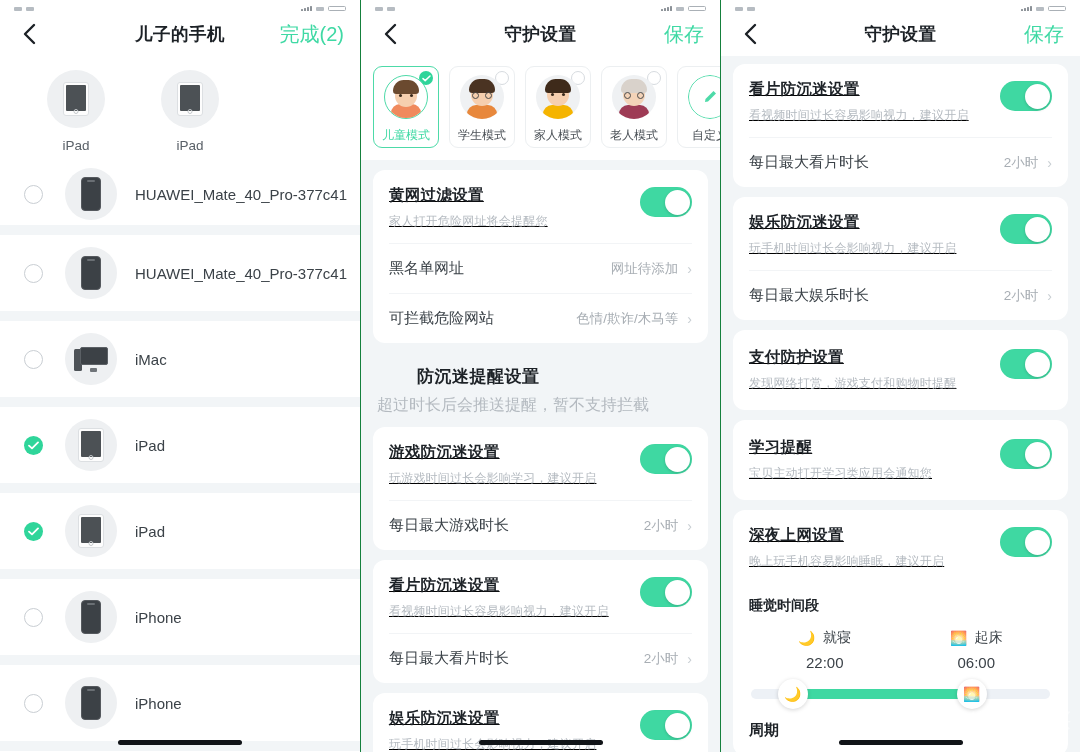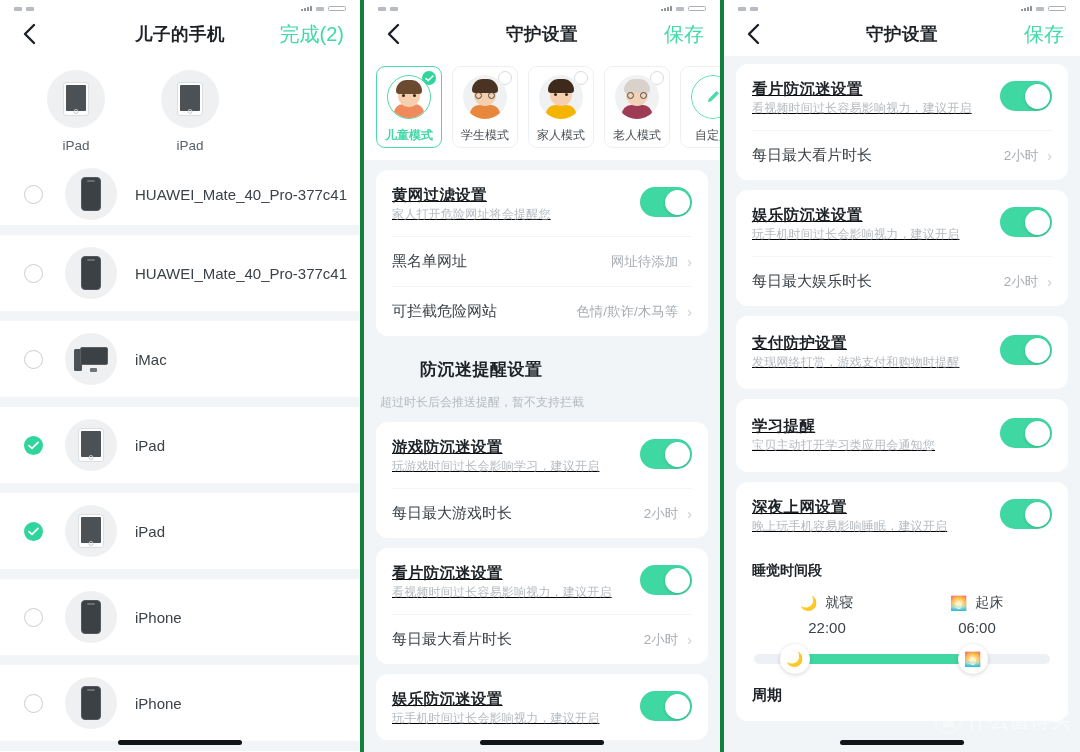--- a/index.html
+++ b/index.html
@@ -3,21 +3,21 @@
 <meta charset="utf-8">
 <style>
   * { margin:0; padding:0; box-sizing:border-box; }
   body {
     width:1080px; height:752px;
     font-family:"Liberation Sans","DejaVu Sans",sans-serif;
     background:#eef2f5; overflow:hidden;
   }
   .screens { display:flex; width:1080px; height:752px;border-radius:27px; }
   .screen { width:360px; height:752px; position:relative; background:#f2f5f7; overflow:hidden; }
-  .screen + .screen { border-left:4px solid #15803d; }
+  .screen + .screen { border-left:1px solid #15803d; }
 
   
   .statusbar { height:12px; background:#ffffff; display:flex; align-items:flex-end;
     justify-content:space-between; padding:0 14px 1px 14px; position:relative; }
   .sb-left, .sb-right { display:flex; align-items:flex-end; gap:4px; }
   .sb-chip { width:14px; height:4px; background:#b6bcc2; border-radius:1px; }
   .sb-chip.sm { width:8px; }
   .sb-bars { display:flex; align-items:flex-end; gap:1px; }
   .sb-bars i { display:block; width:2px; background:#8c9298; border-radius:0.5px; }
   .sb-bars i:nth-child(1){height:2px}.sb-bars i:nth-child(2){height:3px}
@@ -74,41 +74,41 @@
   .g-imac .stand { position:absolute; right:11px; bottom:1px; width:7px; height:4px;
     background:#6f7479; border-radius:1px; }
   .g-imac .tower { position:absolute; left:0; top:4px; width:8px; height:22px; background:#4d5257;
     border-radius:1.5px; }
 
   
   .sec { background:#ffffff; border-radius:12px; margin:0 12px 10px 12px; padding:0 16px; }
   .sec-head { display:flex; align-items:flex-start; padding:15px 0 13px 0;text-decoration:underline; }
   .sec-texts { flex:1 1 auto; min-width:0; }
   .sec-title { font-size:15.5px; font-weight:700; color:#1d2227; letter-spacing:0.3px; }
-  .sec-sub { margin-top:0; font-size:12px; color:#b4bac0; letter-spacing:0.2px; }
+  .sec-sub { margin-top:7px; font-size:12px; color:#b4bac0; letter-spacing:0.2px; }
   .toggle { width:52px; height:30px; border-radius:15px; background:#3fd8a2; position:relative;
     flex:0 0 auto; margin-top:2px; cursor:pointer; box-shadow:inset 0 0 0 0.5px rgba(0,0,0,.02); }
   .toggle .knob { position:absolute; top:2.5px; right:2.5px; width:25px; height:25px;
     border-radius:50%; background:#fff; box-shadow:0 1px 3px rgba(0,0,0,.18); }
   .sec-row { display:flex; align-items:center; height:50px; border-top:1px solid #f2f4f6;
     cursor:pointer; }
   .sec-row-lbl { font-size:15px; color:#3b4248; }
   .sec-row-val { margin-left:auto; font-size:13.5px; color:#a8aeb4; }
   .chev { margin-left:9px; color:#c8ced3; font-size:14px; line-height:1; }
 
   .group-title { margin:4px 12px 2px 16px; font-size:17px; font-weight:700; color:#1d2227;
     letter-spacing:0.5px;padding-left:40px; }
-  .group-sub { margin:13px 12px 11px 16px; font-size:12px; color:#b4bac0; }
+  .group-sub { margin:7px 12px 11px 16px; font-size:16px; color:#b4bac0; }
 
   
   .modes { background:#ffffff; padding:10px 0 12px 12px; display:flex; gap:10px; overflow:hidden; }
   .mode { width:66px; height:82px; border-radius:9px; border:1px solid #eceff1; background:#fff;
     display:flex; flex-direction:column; align-items:center; justify-content:flex-start;
     padding-top:8px; position:relative; flex:0 0 auto; cursor:pointer; }
-  .mode.sel { border:1.6px solid #4ddaa8;font-weight:bold; }
+  .mode.sel { border:1.6px solid #4ddaa8; }
   .mode-av { width:44px; height:44px; border-radius:50%; background:#eff1f3; position:relative;
     overflow:hidden; display:flex; align-items:flex-end; justify-content:center; }
   .mode.sel .mode-av { background:#fff; border:1.6px solid #4ddaa8; }
   .mode-lbl { margin-top:8px; font-size:12px; color:#4c5258; white-space:nowrap; }
   .mode.sel .mode-lbl { color:#3fd9a4; }
   .mode-badge { position:absolute; top:4px; right:5px; width:14px; height:14px; border-radius:50%;
     border:1.3px solid #d7dbdf; background:#fff; }
   .mode.sel .mode-badge { background:#2fd59a; border:none; display:flex; align-items:center;
     justify-content:center; }
   

